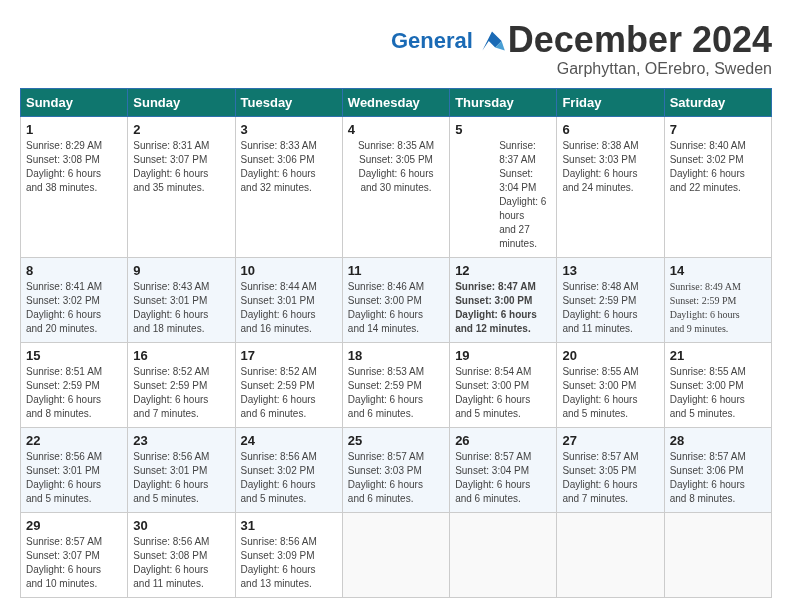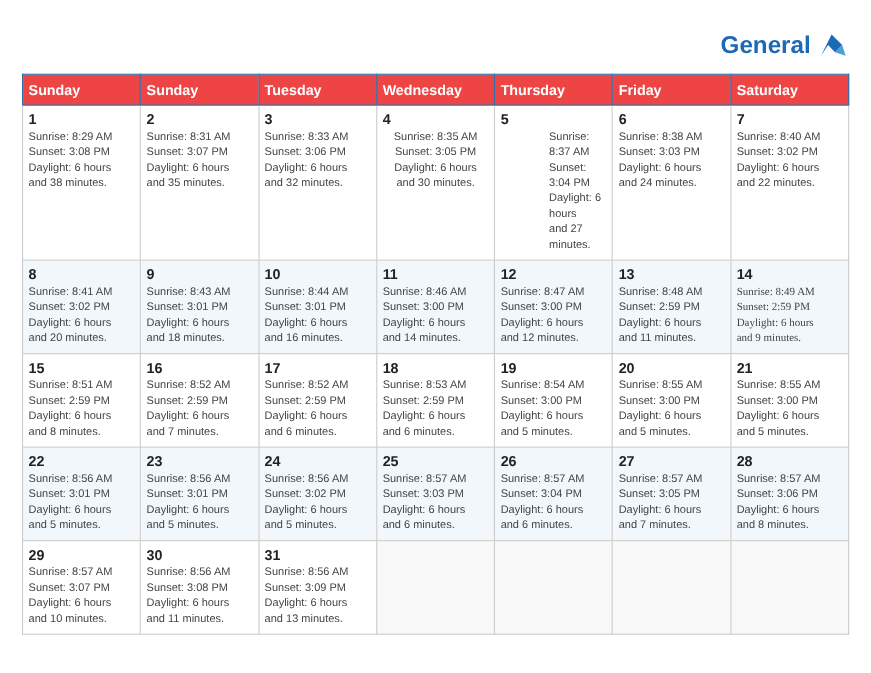--- a/index.html
+++ b/index.html
@@ -47,21 +47,21 @@
     .location-title {
       font-size: 16px;
       color: #555;
     }
     .calendar {
       width: 100%;
       border-collapse: collapse;
       table-layout: fixed;
     }
     .calendar th {
-      background-color: #ef4444;
+      background-color: #0f766e;
       color: #fff;
       font-size: 13px;
       font-weight: bold;
       padding: 6px 5px;
       text-align: left;
       border: 1px solid #2c6fad;
     }
     .calendar td {
       border: 1px solid #ccc;
       vertical-align: top;
@@ -100,20 +100,24 @@
         <div class="logo-text">
           <span>General</span>
         </div>
         <svg class="logo-icon" viewBox="0 0 40 40">
           <polygon points="8,32 20,8 32,20 24,28 16,20" fill="#1a6ab5"></polygon>
           <polygon points="24,28 32,20 36,32" fill="#4a9fd4"></polygon>
         </svg>
       </div>
     </div>
   </div>
+  <div class="title-area">
+    <div class="month-title">December 2024</div>
+    <div class="location-title">Garphyttan, OErebro, Sweden</div>
+  </div>
 </div>
 
 <table class="calendar">
   <thead>
     <tr>
     <th>Sunday</th>
         <th>Sunday</th>
         <th>Tuesday</th>
         <th>Wednesday</th>
         <th>Thursday</th>
@@ -197,21 +201,21 @@
         </td>
         <td>
           <span class="day-num">11</span>
           <div class="day-info" style="white-space: pre-line;">Sunrise: 8:46 AM
 Sunset: 3:00 PM
 Daylight: 6 hours
 and 14 minutes.</div>
         </td>
         <td>
           <span class="day-num">12</span>
-          <div class="day-info" style="white-space: pre-line;">Sunrise: 8:47 AM
+          <div class="day-info" style="white-space: pre-line; font-weight: bold;">Sunrise: 8:47 AM
 Sunset: 3:00 PM
 Daylight: 6 hours
 and 12 minutes.</div>
         </td>
         <td>
           <span class="day-num">13</span>
           <div class="day-info" style="white-space: pre-line;">Sunrise: 8:48 AM
 Sunset: 2:59 PM
 Daylight: 6 hours
 and 11 minutes.</div>

